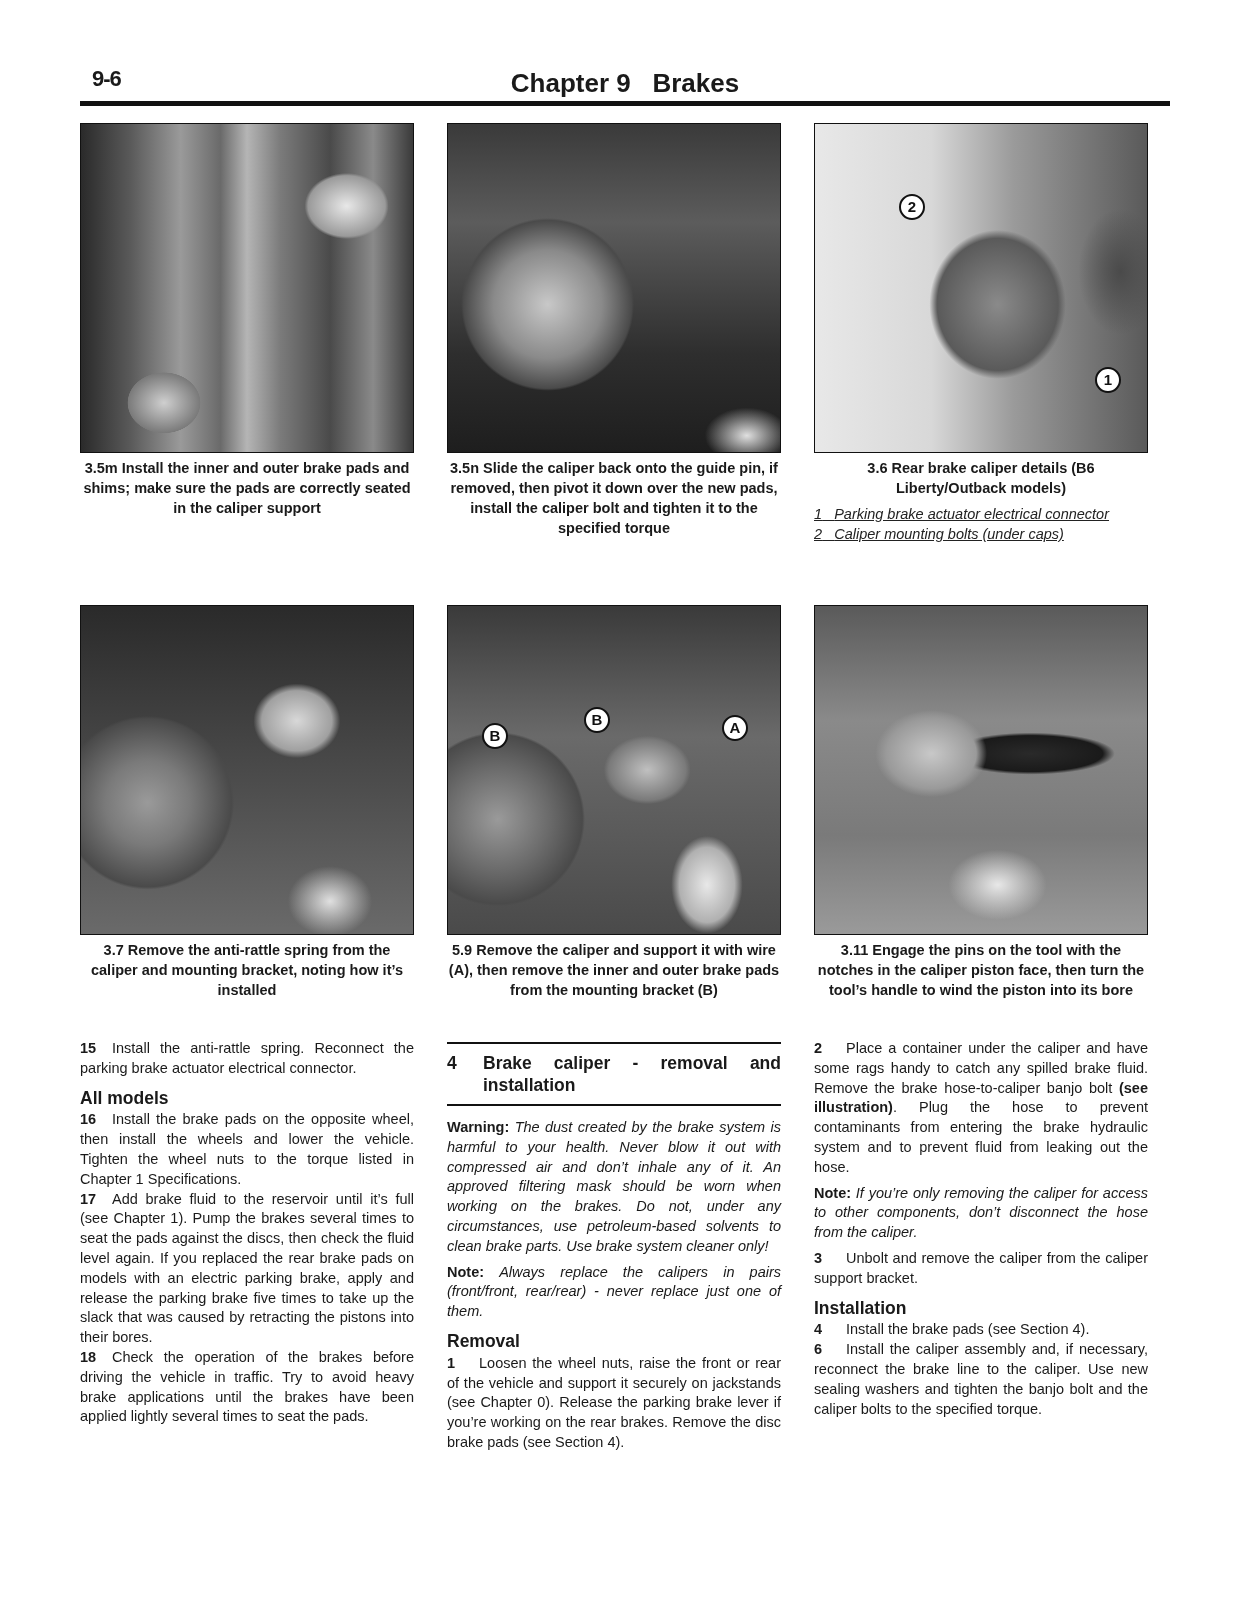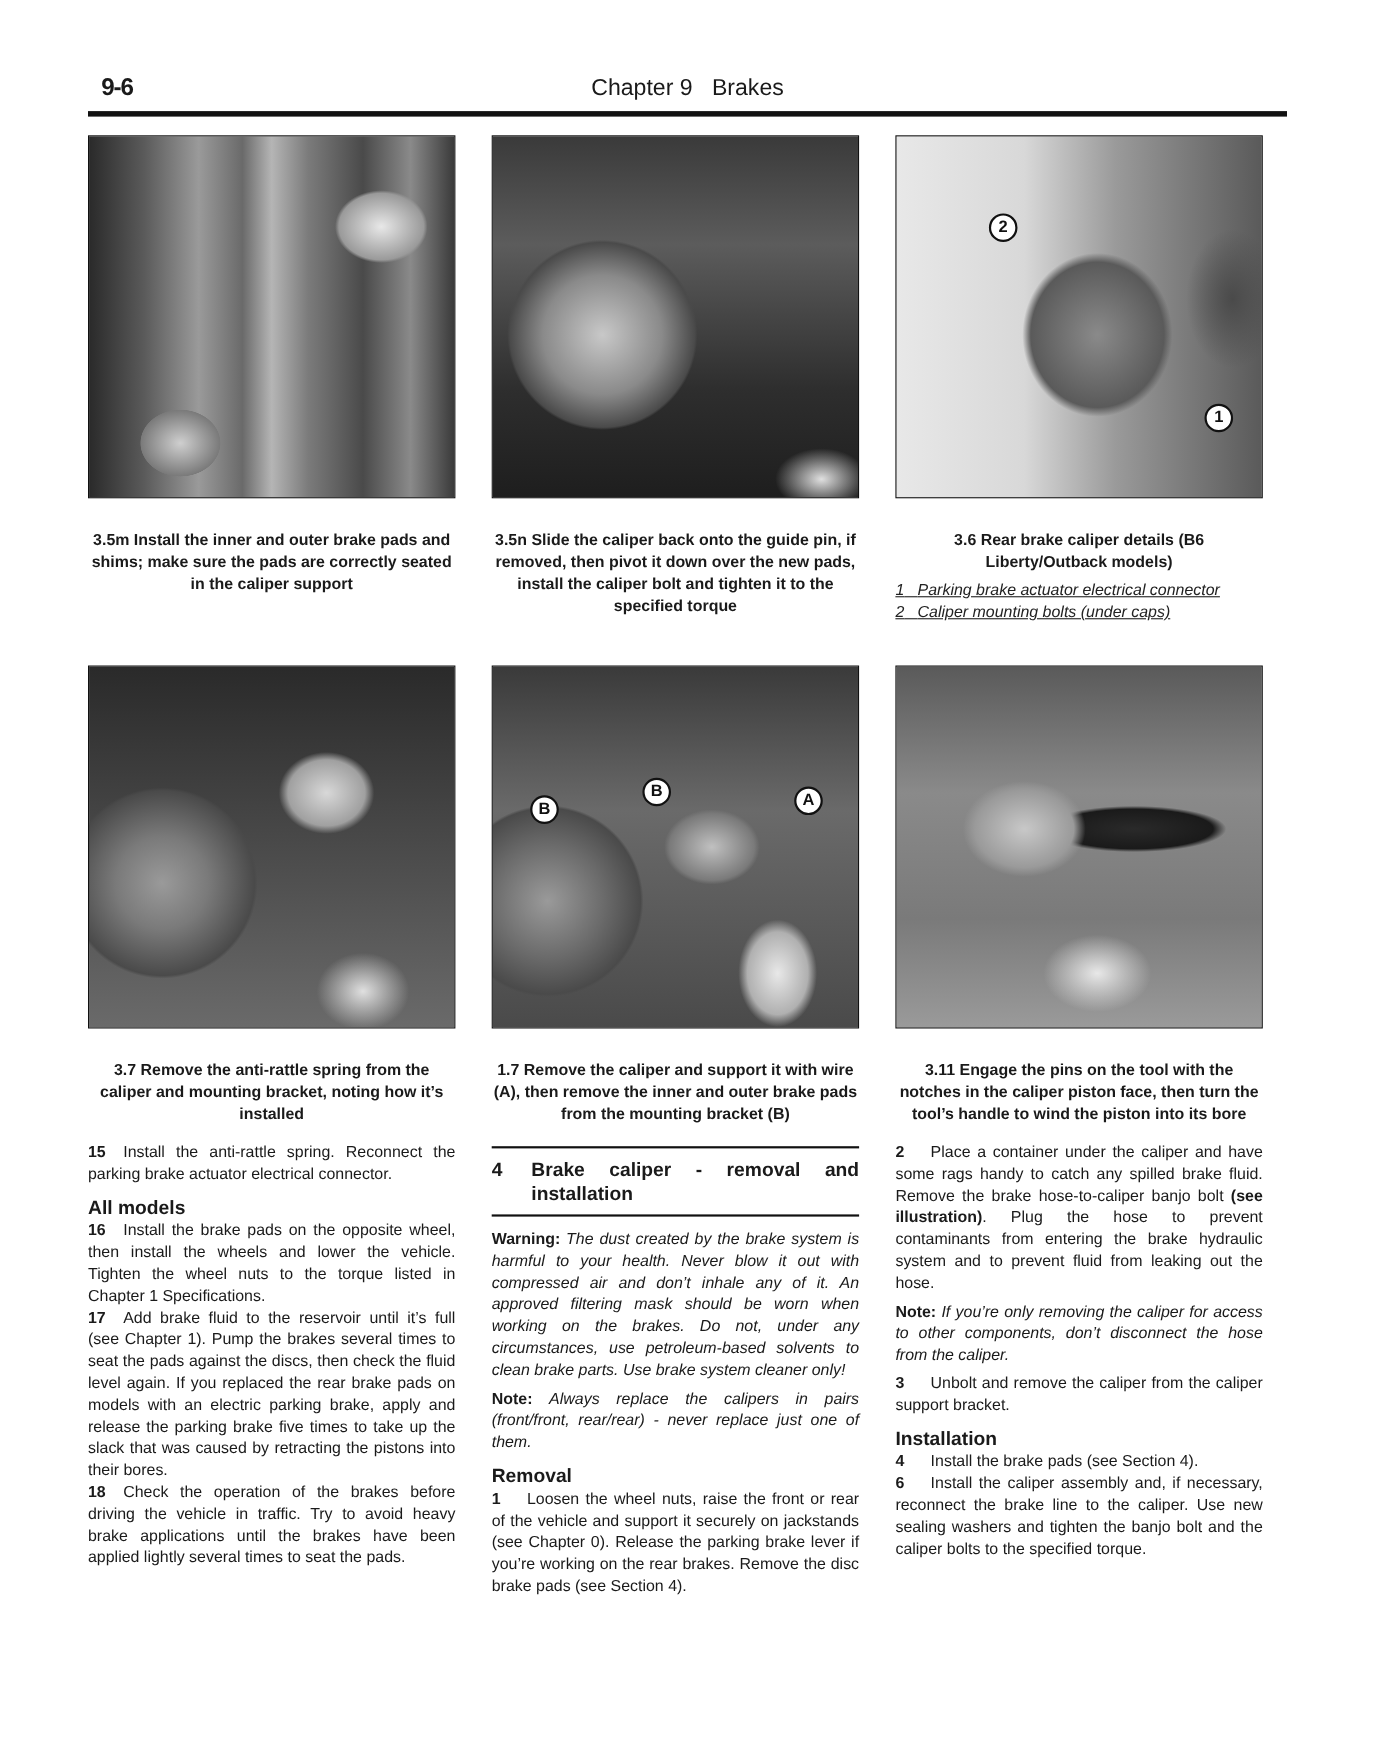--- a/index.html
+++ b/index.html
@@ -1,24 +1,24 @@
 <!DOCTYPE html>
 <html><head>
 <meta charset="utf-8">
 <style>
   html, body { margin:0; padding:0; background:#ffffff; }
   body { width:1250px; height:1600px; position:relative; overflow:hidden; font-family:"Liberation Sans", sans-serif; color:#1a1a1a; }
   .header { position:absolute; left:80px; top:62px; width:1090px; height:40px; }
   .page-num { position:absolute; left:12px; top:4px; font-size:22px; font-weight:bold; letter-spacing:-1px; }
-  .chapter-title { position:absolute; left:0; width:1090px; top:6px; text-align:center; font-size:21px; font-weight:normal; }
+  .chapter-title { position:absolute; left:0; width:1090px; top:6px; text-align:center; font-size:26px; font-weight:bold; }
   .header-rule { position:absolute; left:80px; top:101px; width:1090px; height:5px; background:#111; }
 
   .figure { position:absolute; width:334px; }
   .photo { width:334px; height:330px; border:1px solid #111; box-sizing:border-box; position:relative; overflow:hidden; }
-  .caption { margin-top:28px; font-size:14.5px; font-weight:bold; text-align:center; line-height:20px; }
+  .caption { margin-top:5px; font-size:14.5px; font-weight:bold; text-align:center; line-height:20px; }
   .legend { margin-top:6px; font-size:14.5px; font-style:italic; line-height:20px; color:#222; }
   .legend .item { padding-left:16px; text-indent:-16px;text-decoration:underline; }
 
   .callout { position:absolute; width:26px; height:26px; border:2.5px solid #111; border-radius:50%; background:#fff; box-sizing:border-box; font-size:15px; font-weight:bold; text-align:center; line-height:21px; color:#111; }
 
   .col { position:absolute; width:334px; font-size:14.5px; line-height:19.8px; text-align:justify; }
   .col p { margin:0; }
   .col .sp { margin-top:6px; }
   .sub { font-size:17.5px; font-weight:bold; margin:10px 0 2px 0; text-align:left; }
   .num { display:inline-block; width:32px;font-weight:bold; }
@@ -84,21 +84,21 @@
 <div class="figure" style="left:447px; top:605px;">
   <div class="photo" style="background:
          radial-gradient(circle 130px at 15% 65%, #9a9a9a 0%, #6a6a6a 40%, #4a4a4a 65%, transparent 67%),
          radial-gradient(ellipse 70px 55px at 60% 50%, #c0c0c0 0%, #7a7a7a 55%, transparent 62%),
          radial-gradient(ellipse 55px 75px at 78% 85%, #e8e8e8 0%, #b0b0b0 50%, transparent 65%),
          linear-gradient(180deg, #3a3a3a 0%, #6a6a6a 40%, #4a4a4a 100%);">
     <div class="callout" style="left:34px; top:117px;">B</div>
     <div class="callout" style="left:136px; top:101px;">B</div>
     <div class="callout" style="left:274px; top:109px;">A</div>
   </div>
-  <div class="caption">1.7  Remove the caliper and support it with wire (A), then remove the inner and outer brake pads from the mounting bracket (B)</div>
+  <div class="caption">5.9  Remove the caliper and support it with wire (A), then remove the inner and outer brake pads from the mounting bracket (B)</div>
 </div>
 
 <div class="figure" style="left:814px; top:605px;">
   <div class="photo" style="background:
          radial-gradient(ellipse 90px 70px at 35% 45%, #c8c8c8 0%, #9a9a9a 50%, transparent 62%),
          radial-gradient(ellipse 120px 30px at 65% 45%, #2a2a2a 0%, #1a1a1a 60%, transparent 70%),
          radial-gradient(ellipse 70px 50px at 55% 85%, #e8e8e8 0%, transparent 70%),
          linear-gradient(180deg, #5a5a5a 0%, #8a8a8a 35%, #7a7a7a 70%, #9a9a9a 100%);"></div>
   <div class="caption">3.11  Engage the pins on the tool with the notches in the caliper piston face, then turn the tool’s handle to wind the piston into its bore</div>
 </div>

